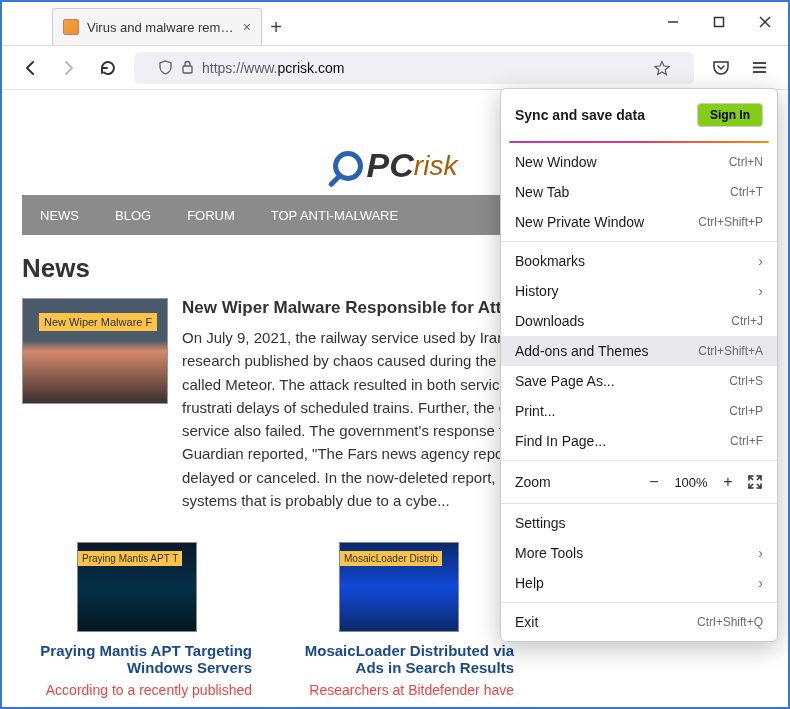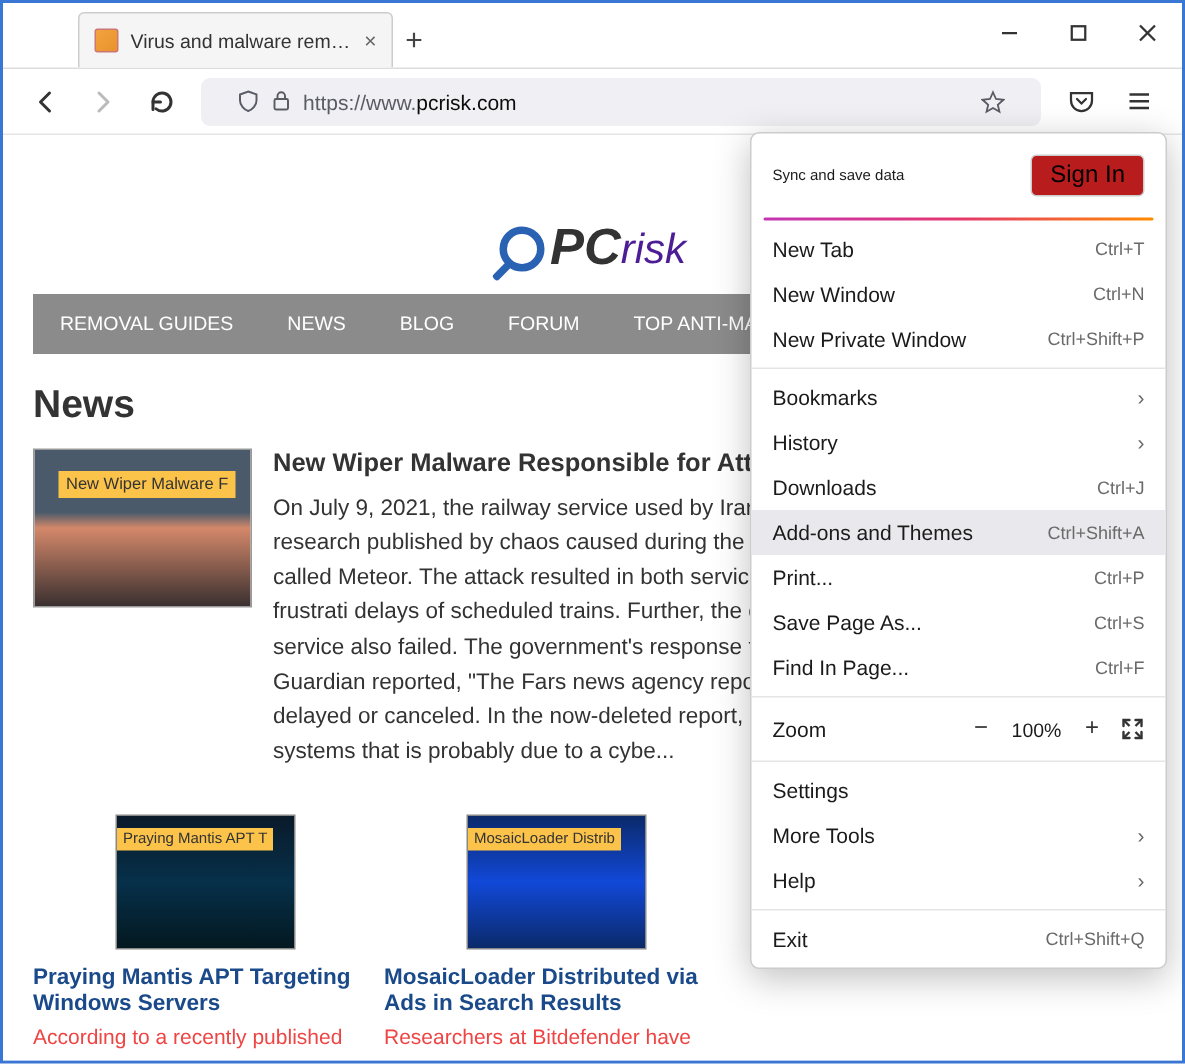--- a/index.html
+++ b/index.html
@@ -20,48 +20,48 @@
 .urlbar { flex: 1; height: 32px; background: #f0f0f4; border-radius: 6px; display: flex; align-items: center; padding: 0 24px; gap: 8px; margin: 0 6px; }
 .urlbar-icon { color: #5b5b66; font-size: 13px; }
 .urlbar-text { font-size: 14px; color: #5b5b66; }
 .urlbar-text .domain { color: #0c0c0d; }
 .ham { width: 34px; height: 34px; display:flex; align-items:center; justify-content:center; cursor:pointer; color:#333; }
 
 .content { position: relative; height: calc(100% - 88px); overflow: hidden; background:#fff; padding: 10px 20px 0 20px; }
 .logo { text-align: center; margin: 6px 0 10px; }
 .logo-text { font-family: Arial; font-size: 34px; font-weight: 700; color: #3a3a3a; font-style: italic; display:inline-flex; align-items:center;margin-top:40px; }
 .logo-text .pc { color:#333; }
-.logo-text .risk { color:#4c1d95; font-weight:400; font-size:28px; }
+.logo-text .risk { color:#a16207; font-weight:400; font-size:28px; }
 .mag { width:30px; height:30px; border:5px solid #2a62b3; border-radius:50%; position:relative; display:inline-block; margin-right:4px; }
 .mag::after { content:''; position:absolute; width:5px; height:14px; background:#2a62b3; bottom:-12px; left:-6px; transform:rotate(45deg); border-radius:2px; }
 
 .navbar { background: #8b8b8b; display: flex; padding: 0; height: 40px; align-items: center; }
 .navbar-item { color: #fff; font-size: 13px; padding: 0 18px; cursor:pointer; }
 
 .page-title { font-size: 26px; color: #333; margin: 18px 0 14px; }
 .article { display: flex; gap: 14px; }
 .article-thumb { width: 146px; height: 106px; flex-shrink: 0; background: linear-gradient(#4a5a6a 0%, #4a5a6a 40%, #d4886a 50%, #3a3030 100%); position: relative; border:1px solid #999; }
 .thumb-label { position: absolute; top: 14px; left: 16px; background: #fbc34a; color: #333; font-size: 11px; padding: 3px 5px; white-space:nowrap; }
 .article-title { font-size: 17px; font-weight: 700; color: #333; margin-bottom: 8px; }
 .article-body { font-size: 15px; color: #333; line-height: 1.55; }
 
-.cards { display: flex; gap: 4px; margin-top: 30px; }
+.cards { display: flex; gap: 32px; margin-top: 30px; text-align: right; }
 .card { width: 230px; }
 .card-thumb { width: 120px; height: 90px; margin: 0 auto 10px; position:relative; border:1px solid #888; }
 .card-thumb.mantis { background: linear-gradient(180deg,#0a1a2a,#06304a,#041820); }
 .card-thumb.mosaic { background: linear-gradient(180deg,#0b2a6a,#1148d8,#0b2a6a); }
 .card-thumb .clabel { position:absolute; top:8px; left:0; background:#fbc34a; color:#333; font-size:10px; padding:2px 4px; }
 .card-title { font-size: 15px; font-weight: 700; color: #1a4a8a; margin-bottom: 6px; }
 .card-body { font-size: 14px; color: #ef4444; }
 
 
 .menu-panel { position: absolute; top: 86px; right: 10px; width: 278px; background: #fff; border: 1px solid #ccc; border-radius: 6px; box-shadow: 0 6px 24px rgba(0,0,0,0.25); font-size: 14px; color: #1a1a1a; z-index: 100; padding: 4px 0; }
 .menu-sync { display: flex; align-items: center; justify-content: space-between; padding: 10px 14px; }
-.sync-label { font-weight: 400; font-size: 10px; }
-.signin-btn { background: #b91c1c; border: 1px solid #ccc; border-radius: 4px; padding: 4px 12px; font-size: 16px; font-weight:400; cursor:pointer; }
+.sync-label { font-weight: 700; font-size: 14px; }
+.signin-btn { background: #84cc16; border: 1px solid #ccc; border-radius: 4px; padding: 4px 12px; font-size: 12px; font-weight:700; cursor:pointer; }
 .menu-divider-color { height: 2px; background: linear-gradient(90deg, #c435b5, #e4376e, #ff8a00); margin: 4px 8px 4px; border-radius:2px; }
 .menu-divider { height: 1px; background: #e5e5e5; margin: 4px 0; }
 .menu-item { display: flex; align-items: center; justify-content: space-between; padding: 7px 14px; cursor:pointer; }
 .menu-item.highlight { background: #e9e9ed; }
 .menu-item .shortcut { color: #6a6a6a; font-size: 12px; }
 .menu-item .chevron { color: #6a6a6a; font-size: 14px; }
 .zoom-row { display:flex; align-items:center; padding: 6px 14px; gap:8px; }
 .zoom-row .zlabel { flex:1; }
 .zoom-btn { width:22px; height:22px; display:flex; align-items:center; justify-content:center; cursor:pointer; color:#333; font-size:16px; }
 .zoom-val { font-size: 13px; min-width:36px; text-align:center; }
@@ -154,21 +154,20 @@
 
 <div class="content">
   <div class="logo">
     <span class="logo-text">
         <span class="mag"></span>
         <span class="pc">PC</span>
         <span class="risk">risk</span>
       </span>
   </div>
   <div class="navbar">
-    <div class="navbar-item">REMOVAL GUIDES</div>
     <div class="navbar-item">NEWS</div>
     <div class="navbar-item">BLOG</div>
     <div class="navbar-item">FORUM</div>
     <div class="navbar-item">TOP ANTI-MALWARE</div>
   </div>
   <h1 class="page-title">News</h1>
   <div class="article">
     <div class="article-thumb">
       <div class="thumb-label">New Wiper Malware F</div>
     </div>
@@ -197,26 +196,26 @@
 </div>
 
 <div class="menu-panel">
   <div class="menu-sync">
     <span class="sync-label">Sync and save data</span>
     <button class="signin-btn">Sign In</button>
   </div>
   <div class="menu-divider-color"></div>
 
   <div class="menu-item">
+      <span>New Window</span>
+      <span class="shortcut">Ctrl+N</span>
+    </div>
+  <div class="menu-item">
       <span>New Tab</span>
       <span class="shortcut">Ctrl+T</span>
-    </div>
-  <div class="menu-item">
-      <span>New Window</span>
-      <span class="shortcut">Ctrl+N</span>
     </div>
   <div class="menu-item">
       <span>New Private Window</span>
       <span class="shortcut">Ctrl+Shift+P</span>
     </div>
   <div class="menu-divider"></div>
 
   <div class="menu-item">
       <span>Bookmarks</span>
       <span class="chevron">›</span>
@@ -227,26 +226,26 @@
     </div>
   <div class="menu-item">
       <span>Downloads</span>
       <span class="shortcut">Ctrl+J</span>
     </div>
   <div class="menu-item highlight">
       <span>Add-ons and Themes</span>
       <span class="shortcut">Ctrl+Shift+A</span>
     </div>
   <div class="menu-item">
+      <span>Save Page As...</span>
+      <span class="shortcut">Ctrl+S</span>
+    </div>
+  <div class="menu-item">
       <span>Print...</span>
       <span class="shortcut">Ctrl+P</span>
-    </div>
-  <div class="menu-item">
-      <span>Save Page As...</span>
-      <span class="shortcut">Ctrl+S</span>
     </div>
   <div class="menu-item">
       <span>Find In Page...</span>
       <span class="shortcut">Ctrl+F</span>
     </div>
   <div class="menu-divider"></div>
 
   <div class="zoom-row">
     <span class="zlabel">Zoom</span>
     <span class="zoom-btn">−</span>

